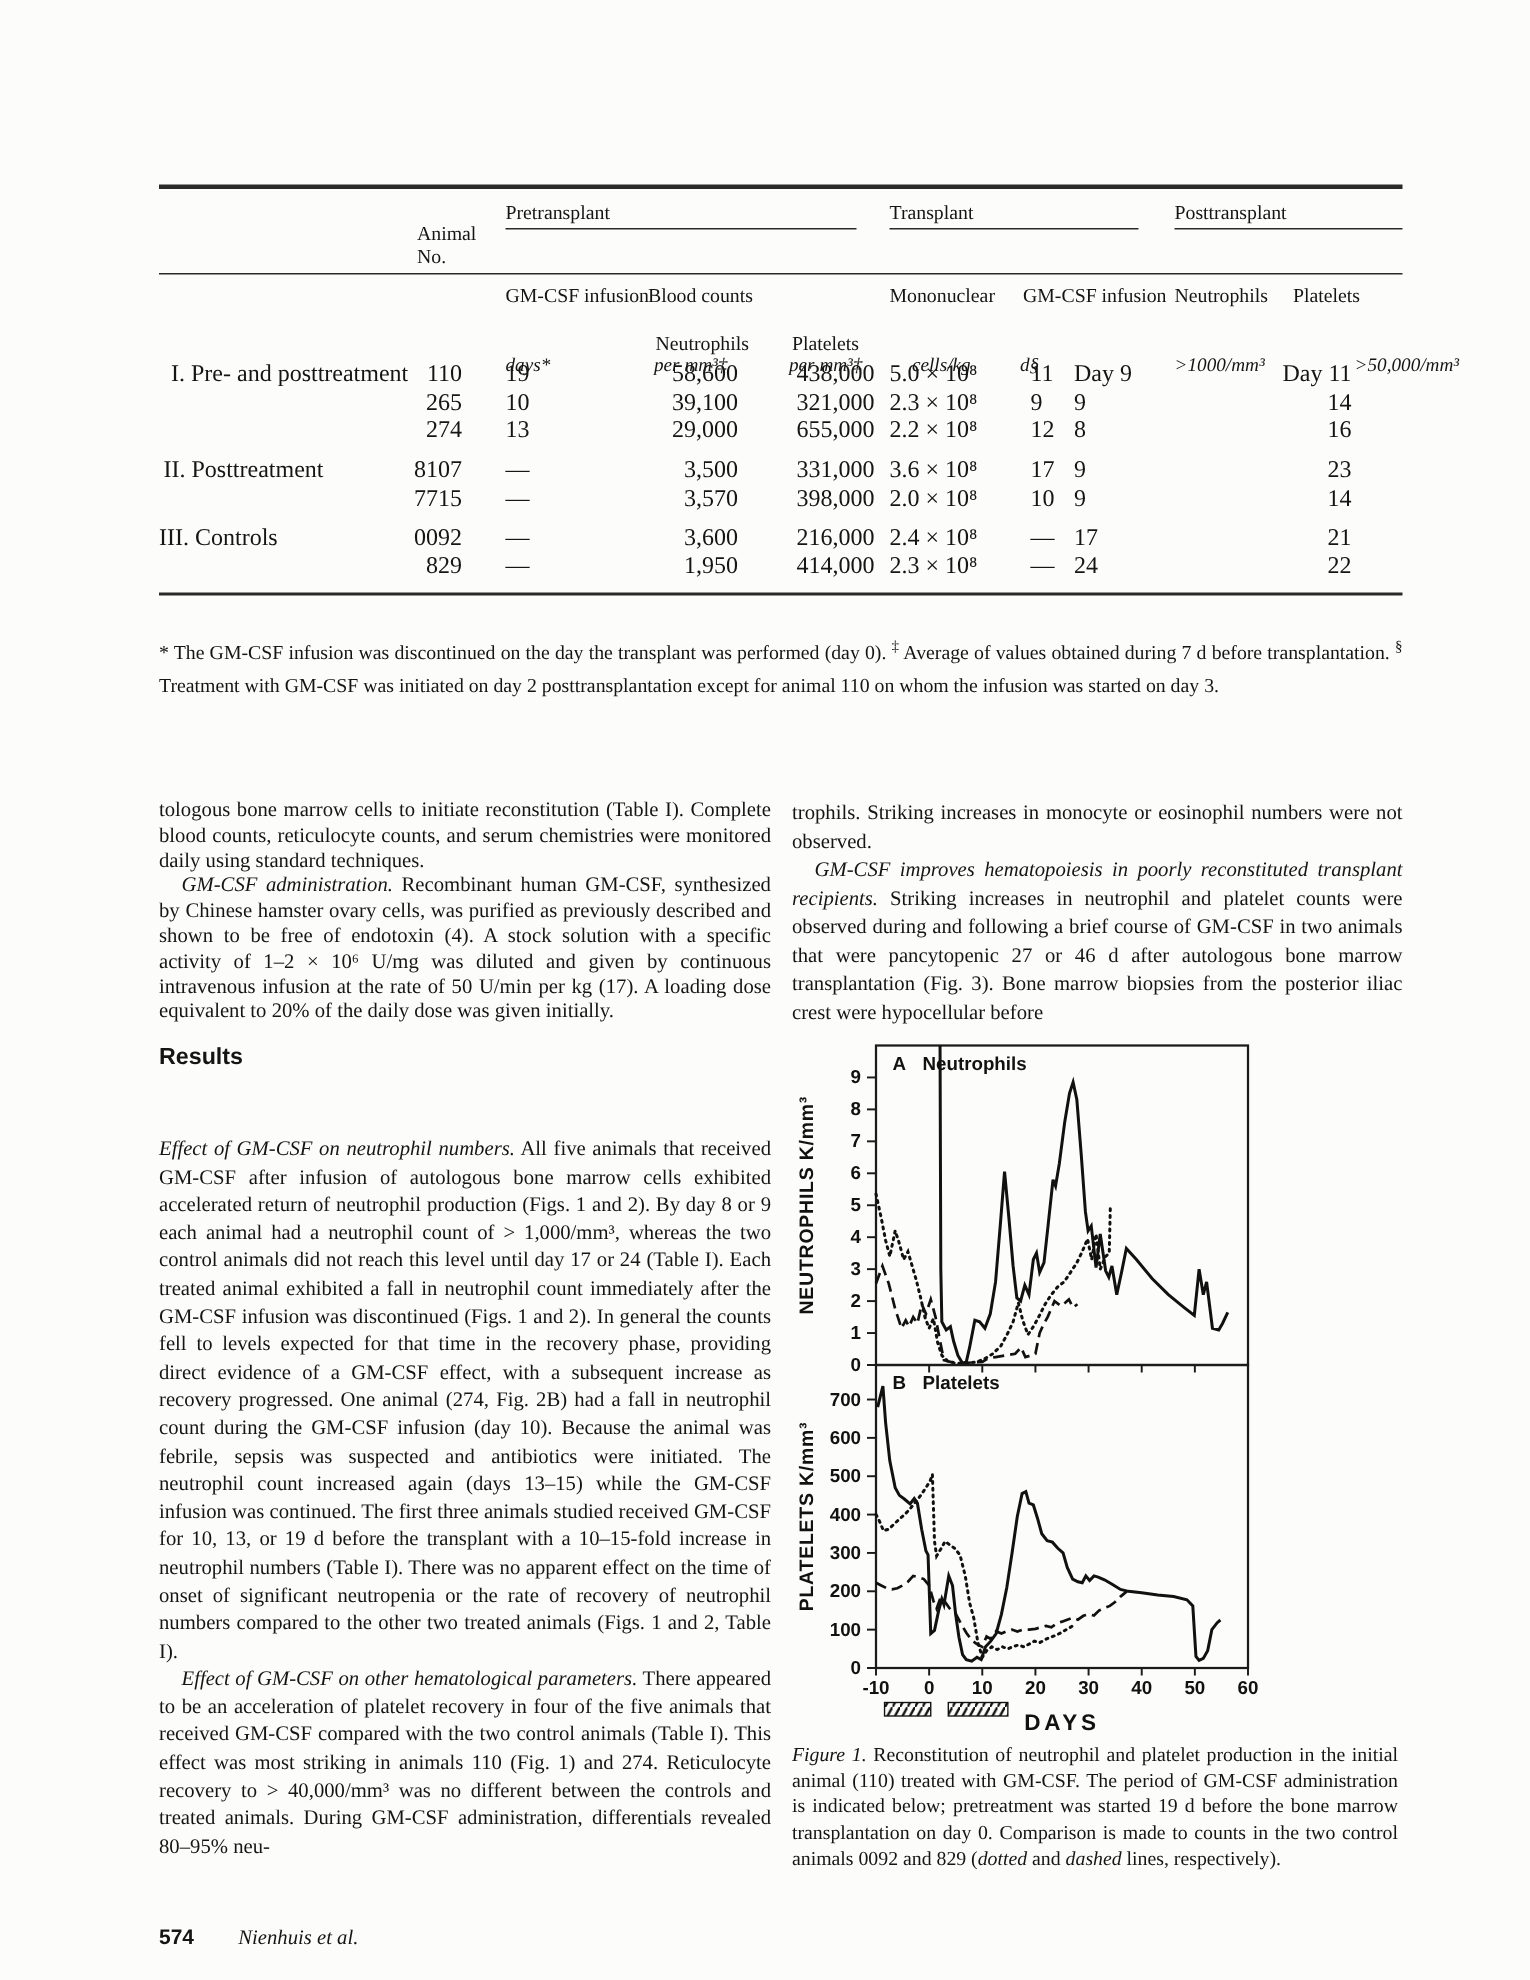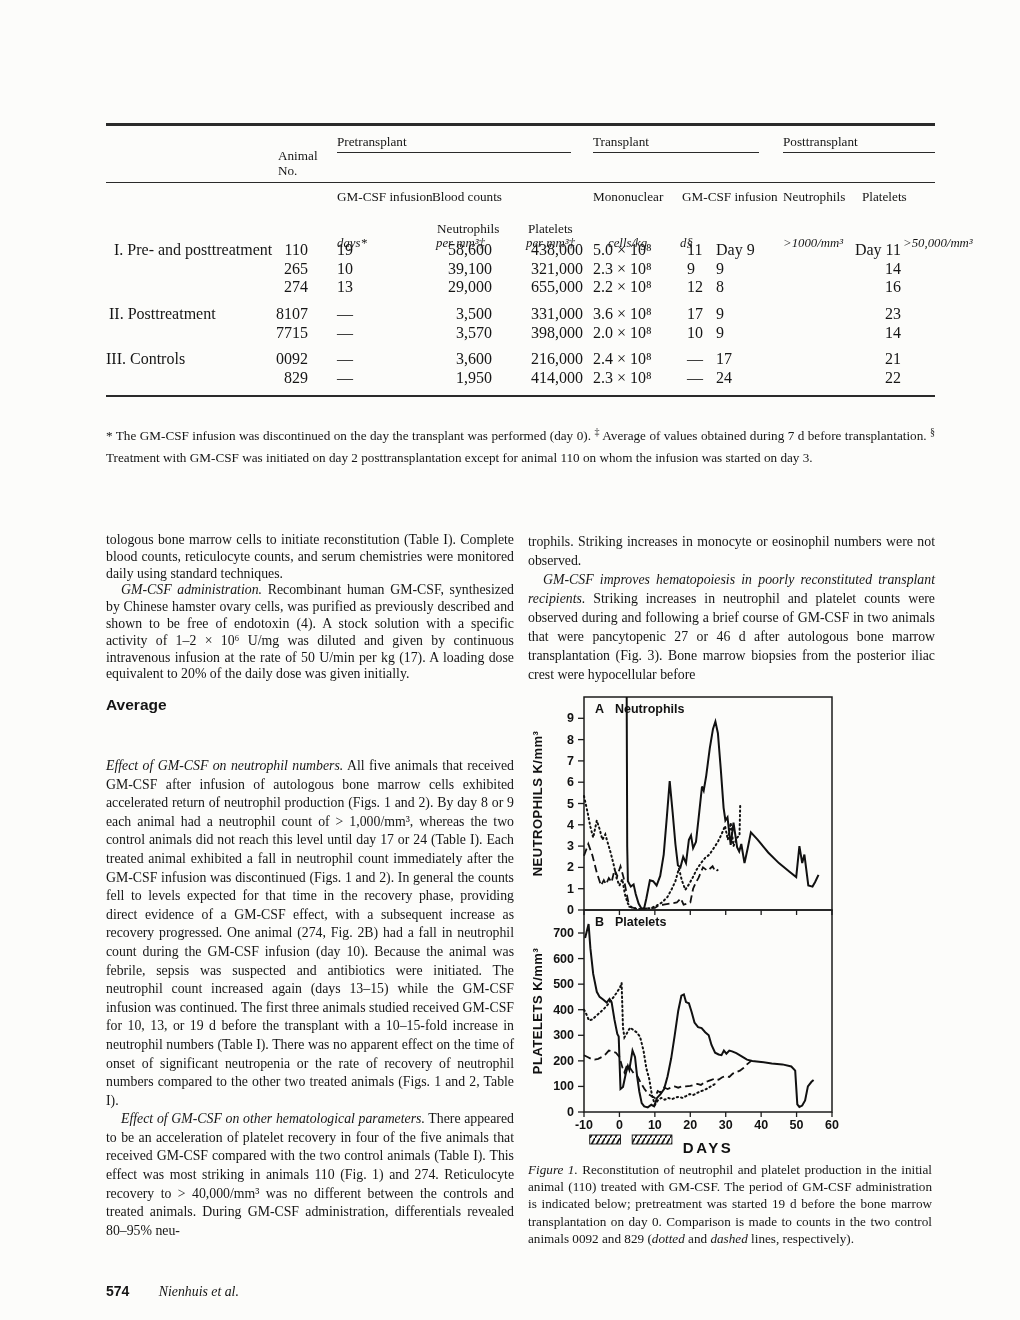--- a/index.html
+++ b/index.html
@@ -194,21 +194,21 @@
         </div>
       </div>
     <div class="rule bot-rule"></div>
     <div class="t-foot" id="t-foot"><span>* The GM-CSF infusion was discontinued on the day the transplant was performed (day 0).  </span><sup>‡</sup><span> Average of values obtained during 7 d before transplantation.  </span><sup>§</sup><span> Treatment with GM-CSF was initiated on day 2 posttransplantation except for animal 110 on whom the infusion was started on day 3.</span></div>
   </div>
 
   <div id="left1" class="colblock">
       <p class="bodyp"><span>tologous bone marrow cells to initiate reconstitution (Table I). Complete blood counts, reticulocyte counts, and serum chemistries were monitored daily using standard techniques.</span></p>
       <p class="bodyp ind"><span class="it">GM-CSF administration.</span><span> Recombinant human GM-CSF, synthesized by Chinese hamster ovary cells, was purified as previously described and shown to be free of endotoxin (4). A stock solution with a specific activity of 1–2 × 10⁶ U/mg was diluted and given by continuous intravenous infusion at the rate of 50 U/min per kg (17). A loading dose equivalent to 20% of the daily dose was given initially.</span></p>
     </div>
-  <div id="heading-results">Average</div>
+  <div id="heading-results">Results</div>
   <div id="left2" class="colblock">
       <p class="bodyp"><span class="it">Effect of GM-CSF on neutrophil numbers.</span><span> All five animals that received GM-CSF after infusion of autologous bone marrow cells exhibited accelerated return of neutrophil production (Figs. 1 and 2). By day 8 or 9 each animal had a neutrophil count of &gt; 1,000/mm³, whereas the two control animals did not reach this level until day 17 or 24 (Table I). Each treated animal exhibited a fall in neutrophil count immediately after the GM-CSF infusion was discontinued (Figs. 1 and 2). In general the counts fell to levels expected for that time in the recovery phase, providing direct evidence of a GM-CSF effect, with a subsequent increase as recovery progressed. One animal (274, Fig. 2B) had a fall in neutrophil count during the GM-CSF infusion (day 10). Because the animal was febrile, sepsis was suspected and antibiotics were initiated. The neutrophil count increased again (days 13–15) while the GM-CSF infusion was continued. The first three animals studied received GM-CSF for 10, 13, or 19 d before the transplant with a 10–15-fold increase in neutrophil numbers (Table I). There was no apparent effect on the time of onset of significant neutropenia or the rate of recovery of neutrophil numbers compared to the other two treated animals (Figs. 1 and 2, Table I).</span></p>
       <p class="bodyp ind"><span class="it">Effect of GM-CSF on other hematological parameters.</span><span> There appeared to be an acceleration of platelet recovery in four of the five animals that received GM-CSF compared with the two control animals (Table I). This effect was most striking in animals 110 (Fig. 1) and 274. Reticulocyte recovery to &gt; 40,000/mm³ was no different between the controls and treated animals. During GM-CSF administration, differentials revealed 80–95% neu-</span></p>
     </div>
   <div id="right1" class="colblock">
       <p class="bodyp"><span>trophils. Striking increases in monocyte or eosinophil numbers were not observed.</span></p>
       <p class="bodyp ind"><span class="it">GM-CSF improves hematopoiesis in poorly reconstituted transplant recipients.</span><span> Striking increases in neutrophil and platelet counts were observed during and following a brief course of GM-CSF in two animals that were pancytopenic 27 or 46 d after autologous bone marrow transplantation (Fig. 3). Bone marrow biopsies from the posterior iliac crest were hypocellular before</span></p>
     </div>
 
   <div id="figure">

